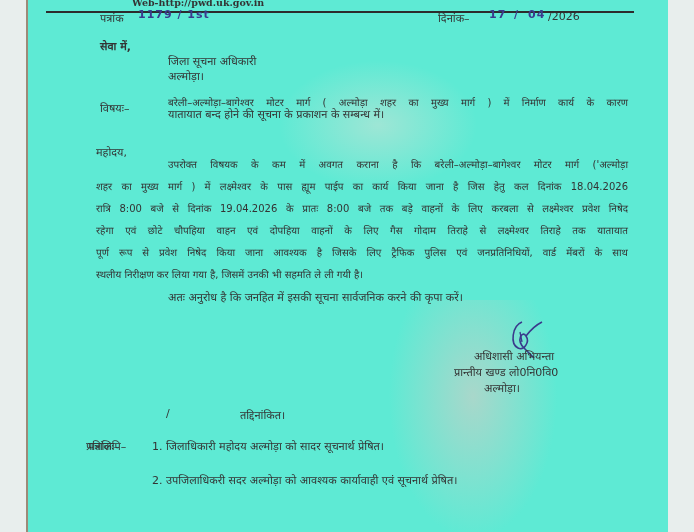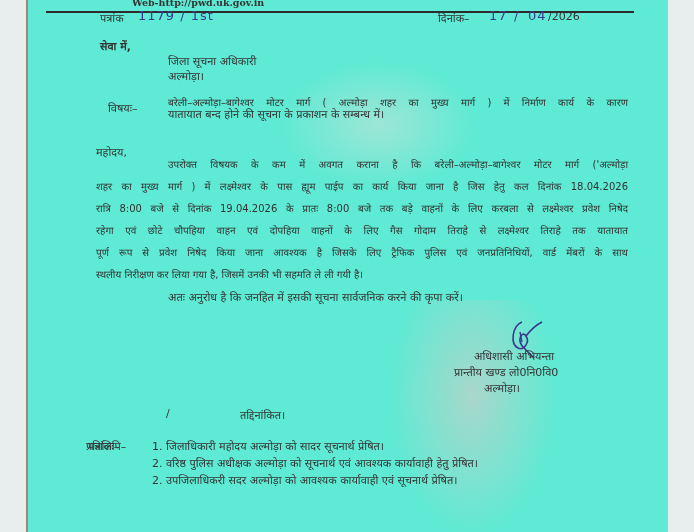--- a/index.html
+++ b/index.html
@@ -31,21 +31,21 @@
     position:absolute; left:104px; top:-3px;
     font-family:"DejaVu Serif", "Liberation Serif", serif;
     font-weight:bold; font-size:9.5px; color:#333;
   }
   .hr {
     position:absolute; left:18px; top:11px; width:588px; height:2px;
     background:#2c2c2c;
   }
   .abs { position:absolute; white-space:nowrap; }
   .t { font-size:11px; color:#333; }
-  .hand { font-family:"DejaVu Sans", sans-serif; color:#3a3a8c; font-size:13px; letter-spacing:1px; }
+  .hand { font-family:"DejaVu Sans", sans-serif; color:#3a3a8c; font-size:11px; letter-spacing:1px;font-weight:bold; }
   .para {
     position:absolute; font-size:10px; color:#333; line-height:22px;
     text-align:justify; text-align-last:justify;
   }
   .para.last { text-align-last:left; }
   .sig-icon { position:absolute; left:476px; top:318px; }
 </style>
 </head>
 <body>
 
@@ -61,21 +61,21 @@
   <div class="abs t" style="left:410px;top:10px;">दिनांक–</div>
   <div class="abs hand" style="left:461px;top:8px;">17</div>
   <div class="abs hand" style="left:486px;top:8px;">/</div>
   <div class="abs hand" style="left:500px;top:8px;">04</div>
   <div class="abs t" style="left:520px;top:10px;">/2026</div>
 
   <div class="abs t" style="left:72px;top:38px;font-weight:bold;">सेवा में,</div>
   <div class="abs t" style="left:140px;top:53px;">जिला सूचना अधिकारी</div>
   <div class="abs t" style="left:140px;top:68px;">अल्मोड़ा।</div>
 
-  <div class="abs t" style="left:80px;top:100px;">विषयः–</div>
+  <div class="abs t" style="left:72px;top:100px;">विषयः–</div>
   <div class="para" style="left:140px;top:94px;width:460px;line-height:17px;">बरेली–अल्मोड़ा–बागेश्वर मोटर मार्ग ( अल्मोड़ा शहर का मुख्य मार्ग ) में निर्माण कार्य के कारण</div>
   <div class="abs t" style="left:140px;top:106px;text-align:right;">यातायात बन्द होने की सूचना के प्रकाशन के सम्बन्ध में।</div>
 
   <div class="abs t" style="left:68px;top:144px;">महोदय,</div>
   <div class="para" style="left:140px;top:154px;width:460px;">उपरोक्त विषयक के कम में अवगत कराना है कि बरेली–अल्मोड़ा–बागेश्वर मोटर मार्ग ('अल्मोड़ा</div>
   <div class="para" style="left:68px;top:176px;width:532px;">शहर का मुख्य मार्ग ) में लक्ष्मेश्वर के पास ह्यूम पाईप का कार्य किया जाना है जिस हेतु कल दिनांक 18.04.2026</div>
   <div class="para" style="left:68px;top:198px;width:532px;">रात्रि 8:00 बजे से दिनांक 19.04.2026 के प्रातः 8:00 बजे तक बड़े वाहनों के लिए करबला से लक्ष्मेश्वर प्रवेश निषेद</div>
   <div class="para" style="left:68px;top:220px;width:532px;">रहेगा एवं छोटे चौपहिया वाहन एवं दोपहिया वाहनों के लिए गैस गोदाम तिराहे से लक्ष्मेश्वर तिराहे तक यातायात</div>
   <div class="para" style="left:68px;top:242px;width:532px;">पूर्ण रूप से प्रवेश निषेद किया जाना आवश्यक है जिसके लिए ट्रैफिक पुलिस एवं जनप्रतिनिधियों, वार्ड मेंबरों के साथ</div>
   <div class="para last" style="left:68px;top:264px;width:532px;">स्थलीय निरीक्षण कर लिया गया है, जिसमें उनकी भी सहमति ले ली गयी है।</div>
@@ -88,15 +88,14 @@
   <div class="abs t" style="left:446px;top:348px;">अधिशासी अभियन्ता</div>
   <div class="abs t" style="left:426px;top:364px;">प्रान्तीय खण्ड लो0नि0वि0</div>
   <div class="abs t" style="left:456px;top:380px;">अल्मोड़ा।</div>
 
   <div class="abs t" style="left:60px;top:407px;margin-top:31px;">पत्रांकः–</div>
   <div class="abs t" style="left:138px;top:407px;">/</div>
   <div class="abs t" style="left:212px;top:407px;">तद्दिनांकित।</div>
 
   <div class="abs t" style="left:58px;top:438px;">प्रतिलिपि–</div>
   <div class="abs t" style="left:124px;top:438px;">1. जिलाधिकारी महोदय अल्मोड़ा को सादर सूचनार्थ प्रेषित।</div>
-  <div class="abs t" style="left:124px;top:455px;">2. वरिष्ठ पुलिस अधीक्षक अल्मोड़ा को सूचनार्थ एवं आवश्यक कार्यावाही हेतु प्रेषित।</div>
   <div class="abs t" style="left:124px;top:472px;">2. उपजिलाधिकरी सदर अल्मोड़ा को आवश्यक कार्यावाही एवं सूचनार्थ प्रेषित।</div>
 </div>
 
 </body></html>

